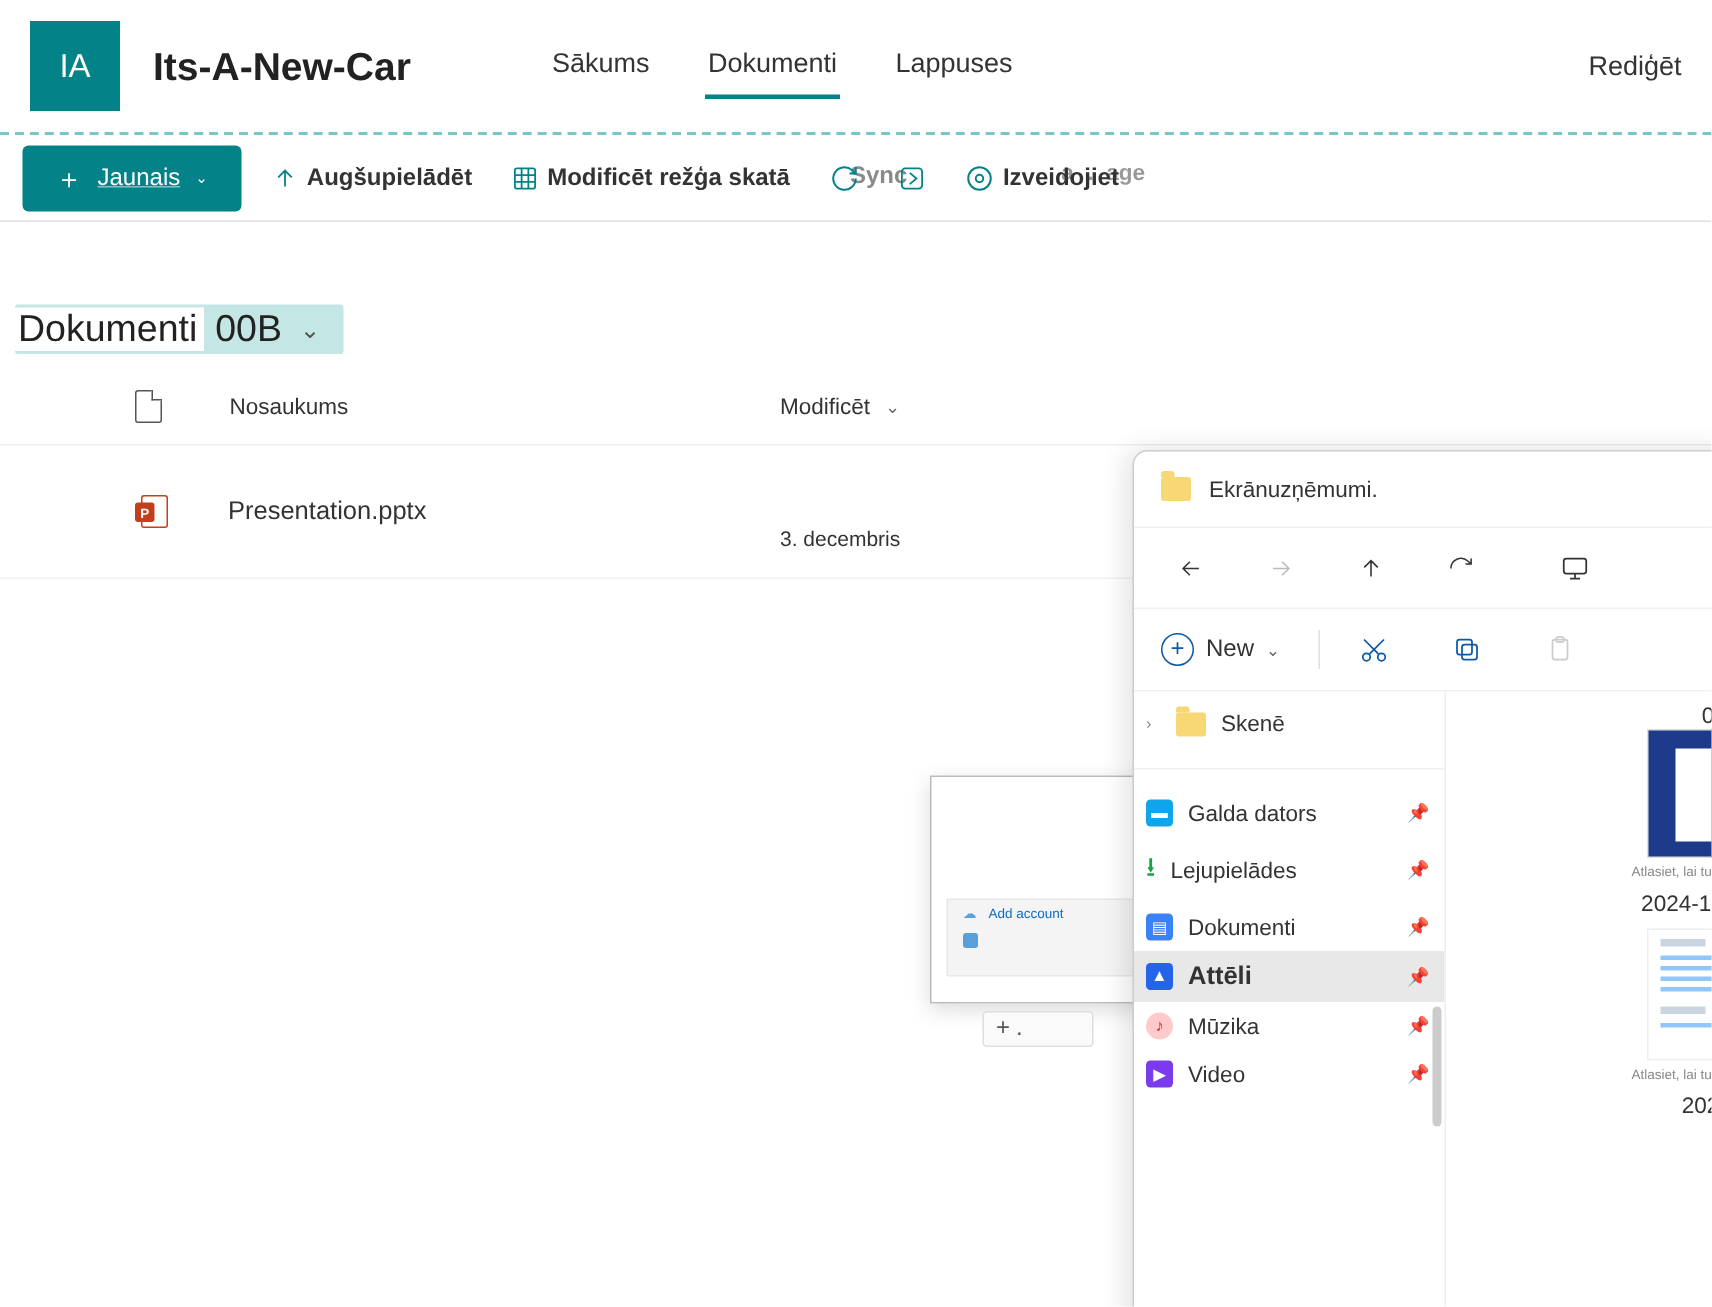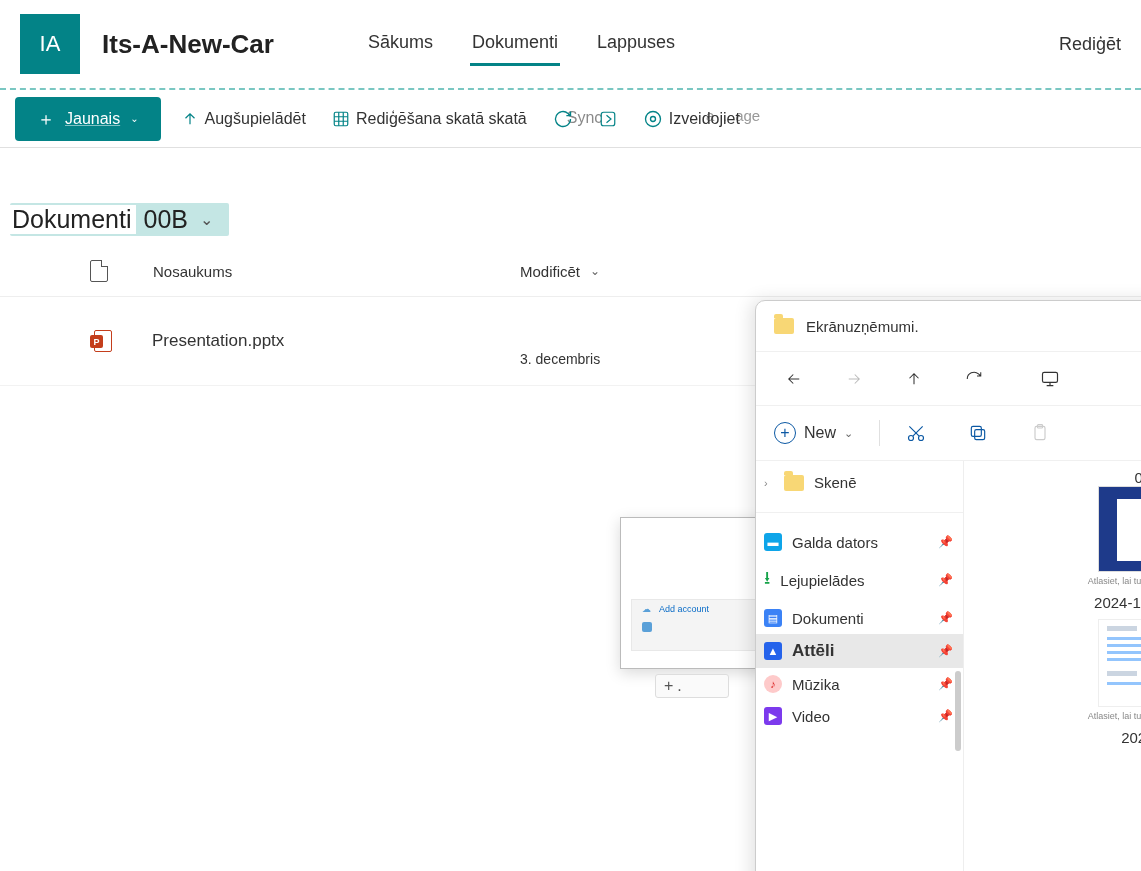--- a/index.html
+++ b/index.html
@@ -11,21 +11,21 @@
 .site-title { font-size: 26px; font-weight: 600; margin-left: 22px; color: #222; }
 .nav { display: flex; gap: 35px; margin-left: 92px; }
 .nav-item { font-size: 18px; color: #333; padding: 10px 2px; cursor: pointer; }
 .nav-item.active { border-bottom: 3px solid #038387; font-weight: 400; }
 .nav-right { margin-left: auto; font-size: 18px; color: #333; cursor: pointer; }
 
 
 .toolbar { display: flex; align-items: center; height: 58px; padding: 10px 15px; gap: 14px; border-bottom: 1px solid #e0e0e0; white-space: nowrap; overflow: hidden; }
 .btn-new { background: #038387; color: #fff; border: none; border-radius: 4px; padding: 10px 22px; font-size: 16px; display: flex; align-items: center; gap: 10px; cursor: pointer; }
 .btn-new .plus { font-size: 18px; font-weight: 300; }
-.toolbar-btn { display: flex; align-items: center; gap: 6px; font-size: 16px; color: #333; cursor: pointer; padding: 4px 6px; }
+.toolbar-btn { display: flex; align-items: center; gap: 6px; font-size: 16px; color: #333; cursor: pointer; padding: 4px 6px; font-weight: bold; }
 .toolbar-btn .ic { color: #038387; display: inline-flex; }
 .toolbar-btn.small { font-size: 13.5px; }
 .toolbar-btn.overlay { position: relative; }
 .toolbar-btn .sync-under { position: absolute; left: 20px; top: 4px; color: #8a8a8a; font-size: 16px; z-index: -1; }
 .last-under { position: absolute; left: 20px; top: 2px; color: #999; font-size: 15px; z-index: -1; white-space: nowrap; }
 
 
 .lib-block { padding: 55px 10px 10px 10px; }
 .lib-title { display: inline-flex; align-items: center; gap: 6px; font-size: 25px; color: #222; background: #c4e6e4; padding: 2px 10px 2px 0; border-radius: 2px; }
 .lib-title .txt { background: transparent; padding-left: 2px; }
@@ -124,21 +124,21 @@
     <span>Augšupielādēt</span>
   </div>
 
   <div class="toolbar-btn overlay">
     <span class="ic">
       <svg width="18" height="18" viewBox="0 0 24 24" fill="none" stroke="#038387" stroke-width="1.6">
           <rect x="3" y="3" width="18" height="18" rx="2"></rect>
           <path d="M3 9h18M3 15h18M9 3v18M15 3v18"></path>
         </svg>
     </span>
-    <span>Rediģēšana skatā skatā</span>
+    <span>Modificēt režģa skatā</span>
   </div>
 
   <div class="toolbar-btn overlay" style="position:relative;">
     <span class="ic">
       <svg width="20" height="20" viewBox="0 0 24 24" fill="none" stroke="#038387" stroke-width="1.6">
           <path d="M21 12a9 9 0 11-3-6.7L21 8M21 3v5h-5"></path>
         </svg>
     </span>
     <span class="sync-under">Sync</span>
   </div>

